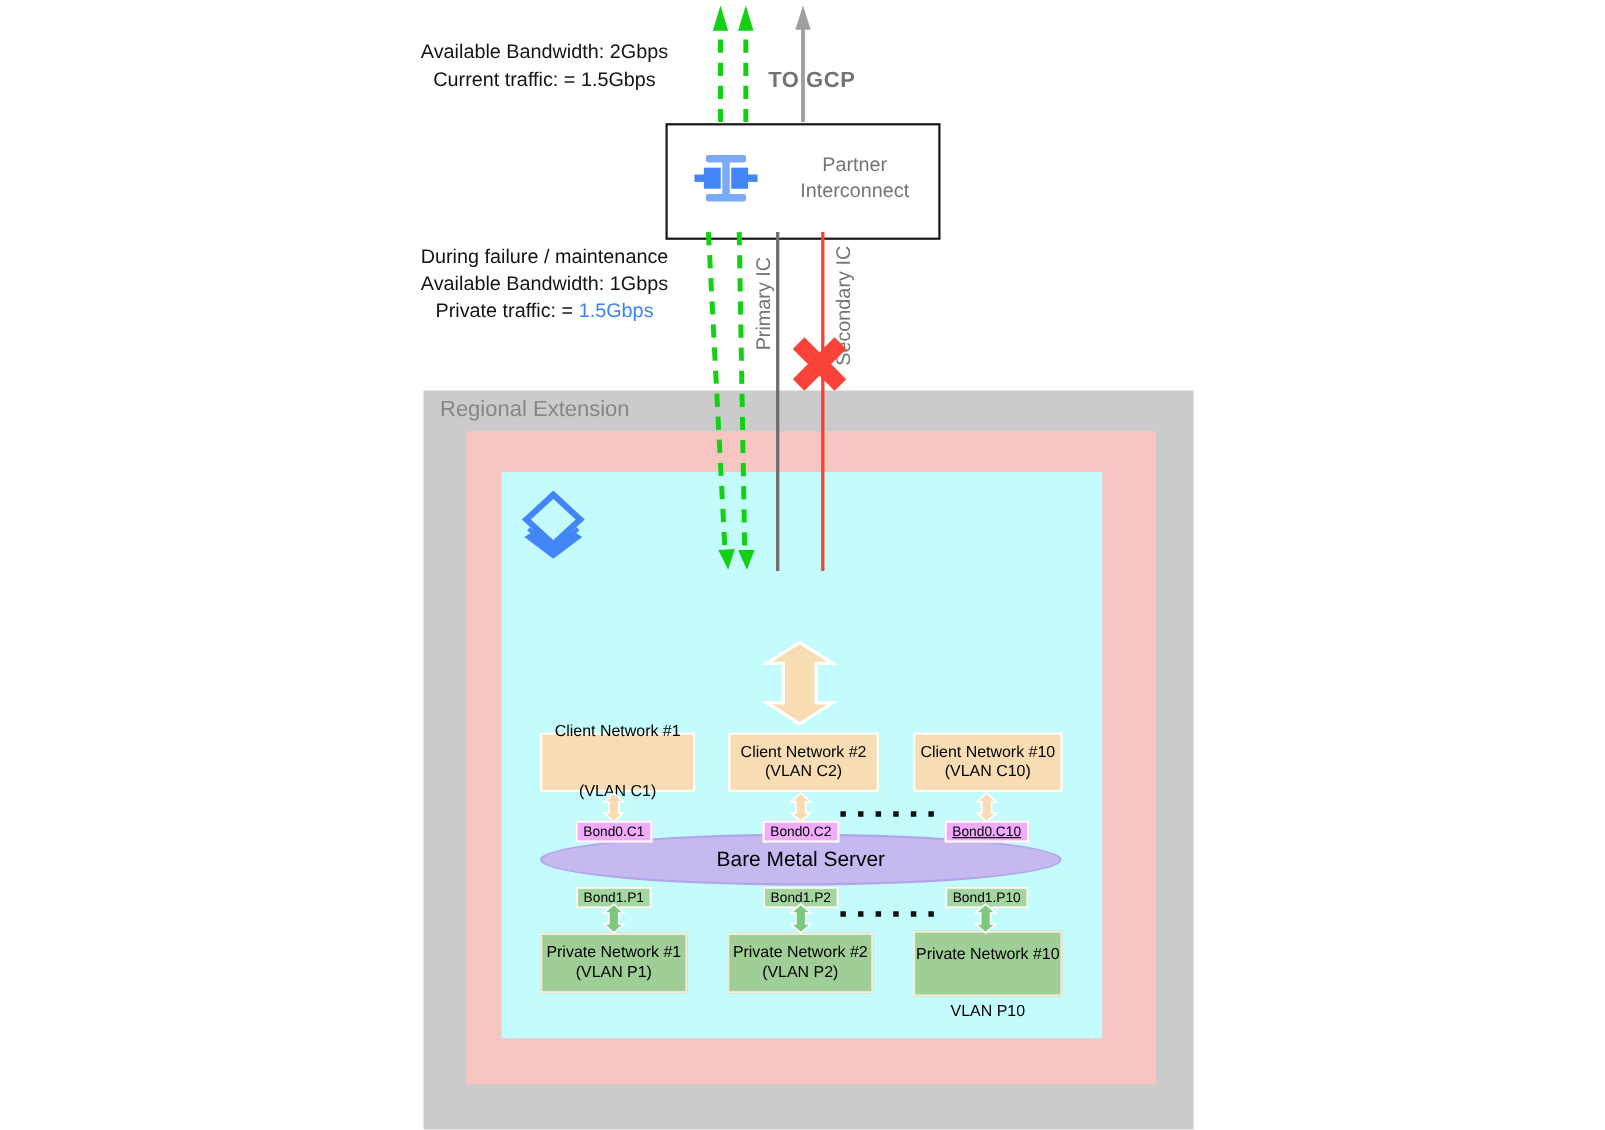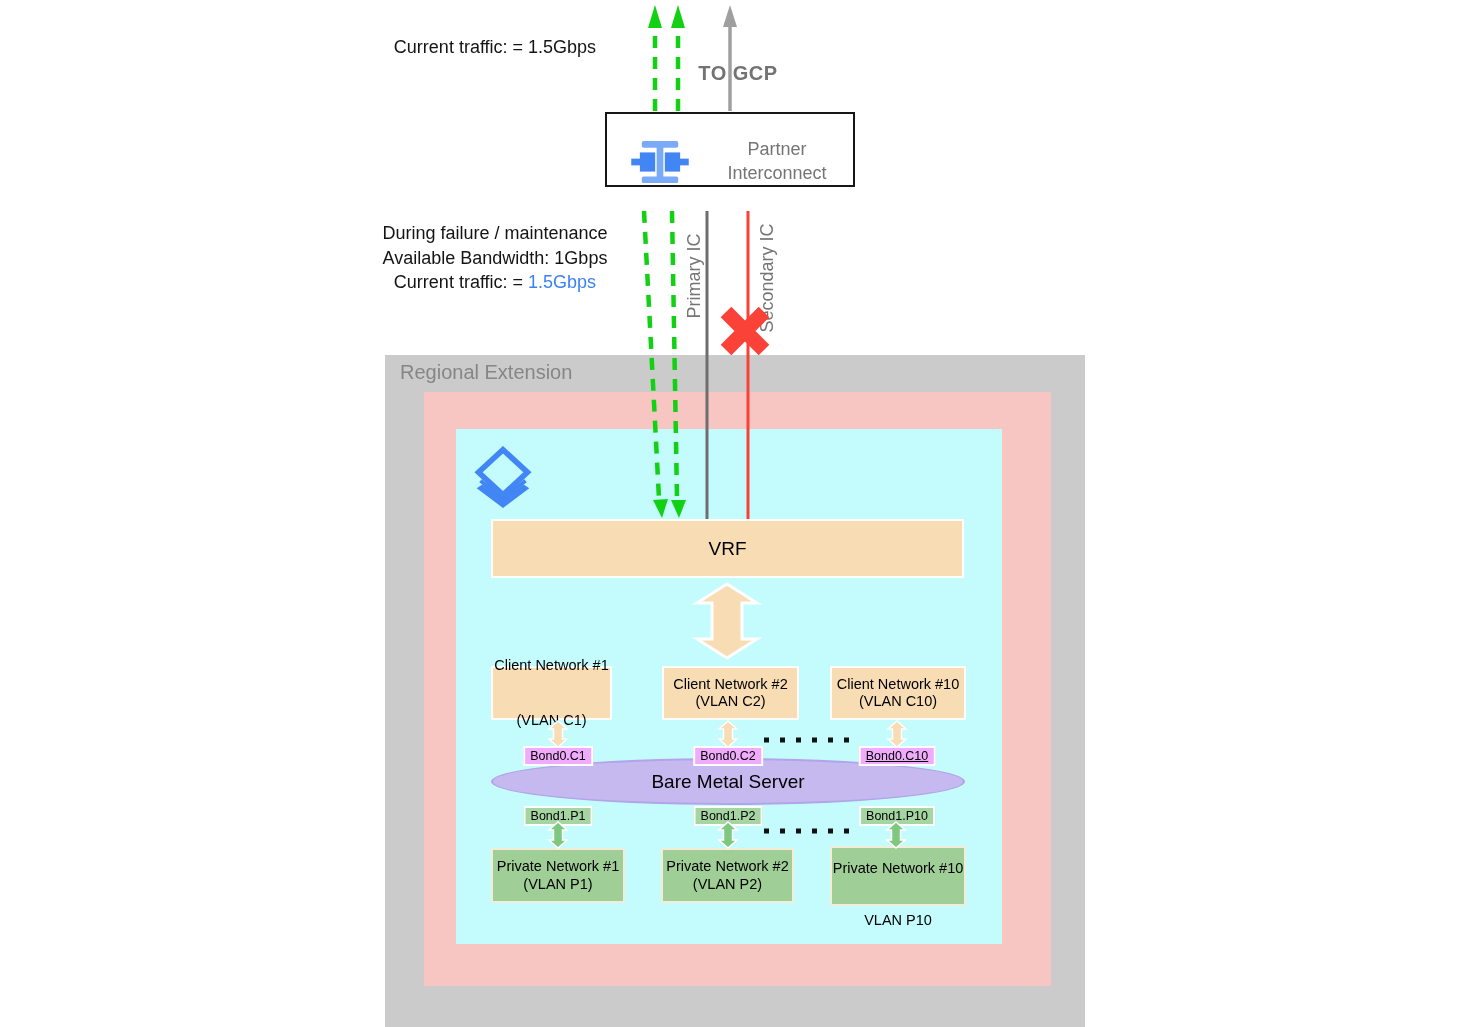--- a/index.html
+++ b/index.html
@@ -75,68 +75,66 @@
       <path d="M558,822 L567,830 L562.5,830 L562.5,840 L567,840 L558,848 L549,840 L553.5,840 L553.5,830 L549,830 Z"></path>
       <path d="M728,822 L737,830 L732.5,830 L732.5,840 L737,840 L728,848 L719,840 L723.5,840 L723.5,830 L719,830 Z"></path>
       <path d="M896,822 L905,830 L900.5,830 L900.5,840 L905,840 L896,848 L887,840 L891.5,840 L891.5,830 L887,830 Z"></path>
     </g>
 
     <line x1="764" y1="740" x2="858" y2="740" stroke="#111111" stroke-width="5" stroke-dasharray="5 11"></line>
     <line x1="764" y1="831" x2="858" y2="831" stroke="#111111" stroke-width="5" stroke-dasharray="5 11"></line>
   </svg>
 
   <div class="abs anno" style="left:365px;top:35px;width:260px;">
+    <div>Available Bandwidth: 2Gbps</div>
     <div>Current traffic: = 1.5Gbps</div>
   </div>
 
   <div class="abs to-gcp" style="left:696px;top:62px;width:84px;">TO GCP</div>
 
-  <div class="abs pi-box" style="left:605px;top:112px;width:250px;height:75px;">
+  <div class="abs pi-box" style="left:605px;top:112px;width:250px;height:106px;">
     <svg class="abs" style="left:24px;top:25px;" width="58" height="46" viewBox="0 0 60 48">
       <rect x="11" y="2" width="38" height="7" rx="2" fill="#7baaf7"></rect>
       <rect x="11" y="39" width="38" height="7" rx="2" fill="#7baaf7"></rect>
       <rect x="26.5" y="7" width="7" height="34" fill="#7baaf7"></rect>
       <rect x="0" y="20.5" width="11" height="7" fill="#4285f4"></rect>
       <rect x="49" y="20.5" width="11" height="7" fill="#4285f4"></rect>
       <rect x="9" y="14" width="16" height="20" fill="#4285f4"></rect>
       <rect x="35" y="14" width="16" height="20" fill="#4285f4"></rect>
     </svg>
     <div class="pi-text">
       <div>Partner</div>
       <div>Interconnect</div>
     </div>
   </div>
 
   <div class="abs anno" style="left:355px;top:221px;width:280px;">
     <div>During failure / maintenance</div>
     <div>Available Bandwidth: 1Gbps</div>
-    <div><span>Current traffic: = </span><span class="red-text">1.5Gbps</span></div>
+    <div><span>Private traffic: = </span><span class="red-text">1.5Gbps</span></div>
   </div>
 
   <div class="abs rot" style="left:639px;top:266px;width:110px;height:20px;">Primary IC</div>
   <div class="abs rot" style="left:702px;top:268px;width:130px;height:20px;">Secondary IC</div>
 
   <div class="abs region-gray" style="left:385px;top:355px;width:700px;height:672px;">
     <div class="region-title">Regional Extension</div>
 
     <div class="abs region-pink" style="left:39px;top:37px;width:627px;height:594px;">
 
       <div class="abs region-cyan" style="left:32px;top:37px;width:546px;height:515px;">
 
         <svg class="abs" style="left:16px;top:17px;" width="62" height="62" viewBox="0 0 62 66">
           <path d="M7,37 L31,56 L55,37" fill="none" stroke="#4285f4" stroke-width="4"></path>
           <polygon points="3,45 31,66 59,45 53,41 31,56 9,41" fill="#4285f4"></polygon>
           <path d="M31,4 L57,28 L31,52 L5,28 Z" fill="#c4fcfd" stroke="#4285f4" stroke-width="6"></path>
         </svg>
 
-        <div class="node peach" style="left:35px;top:90px;width:473px;height:59px;">
-          <span class="vrf-label">VRF</span>
-        </div>
 
-        <div class="node peach" style="left:35px;top:237px;width:121px;height:54px;gap:38px;">
+        <div class="node peach" style="left:35px;top:237px;width:141px;height:54px;gap:38px;">
           <span class="node-label">Client Network #1</span>
           <span class="node-label">(VLAN C1)</span>
         </div>
         <div class="node peach" style="left:206px;top:237px;width:137px;height:54px;">
           <span class="node-label">Client Network #2</span>
           <span class="node-label">(VLAN C2)</span>
         </div>
         <div class="node peach" style="left:374px;top:237px;width:136px;height:54px;">
           <span class="node-label">Client Network #10</span>
           <span class="node-label">(VLAN C10)</span>

